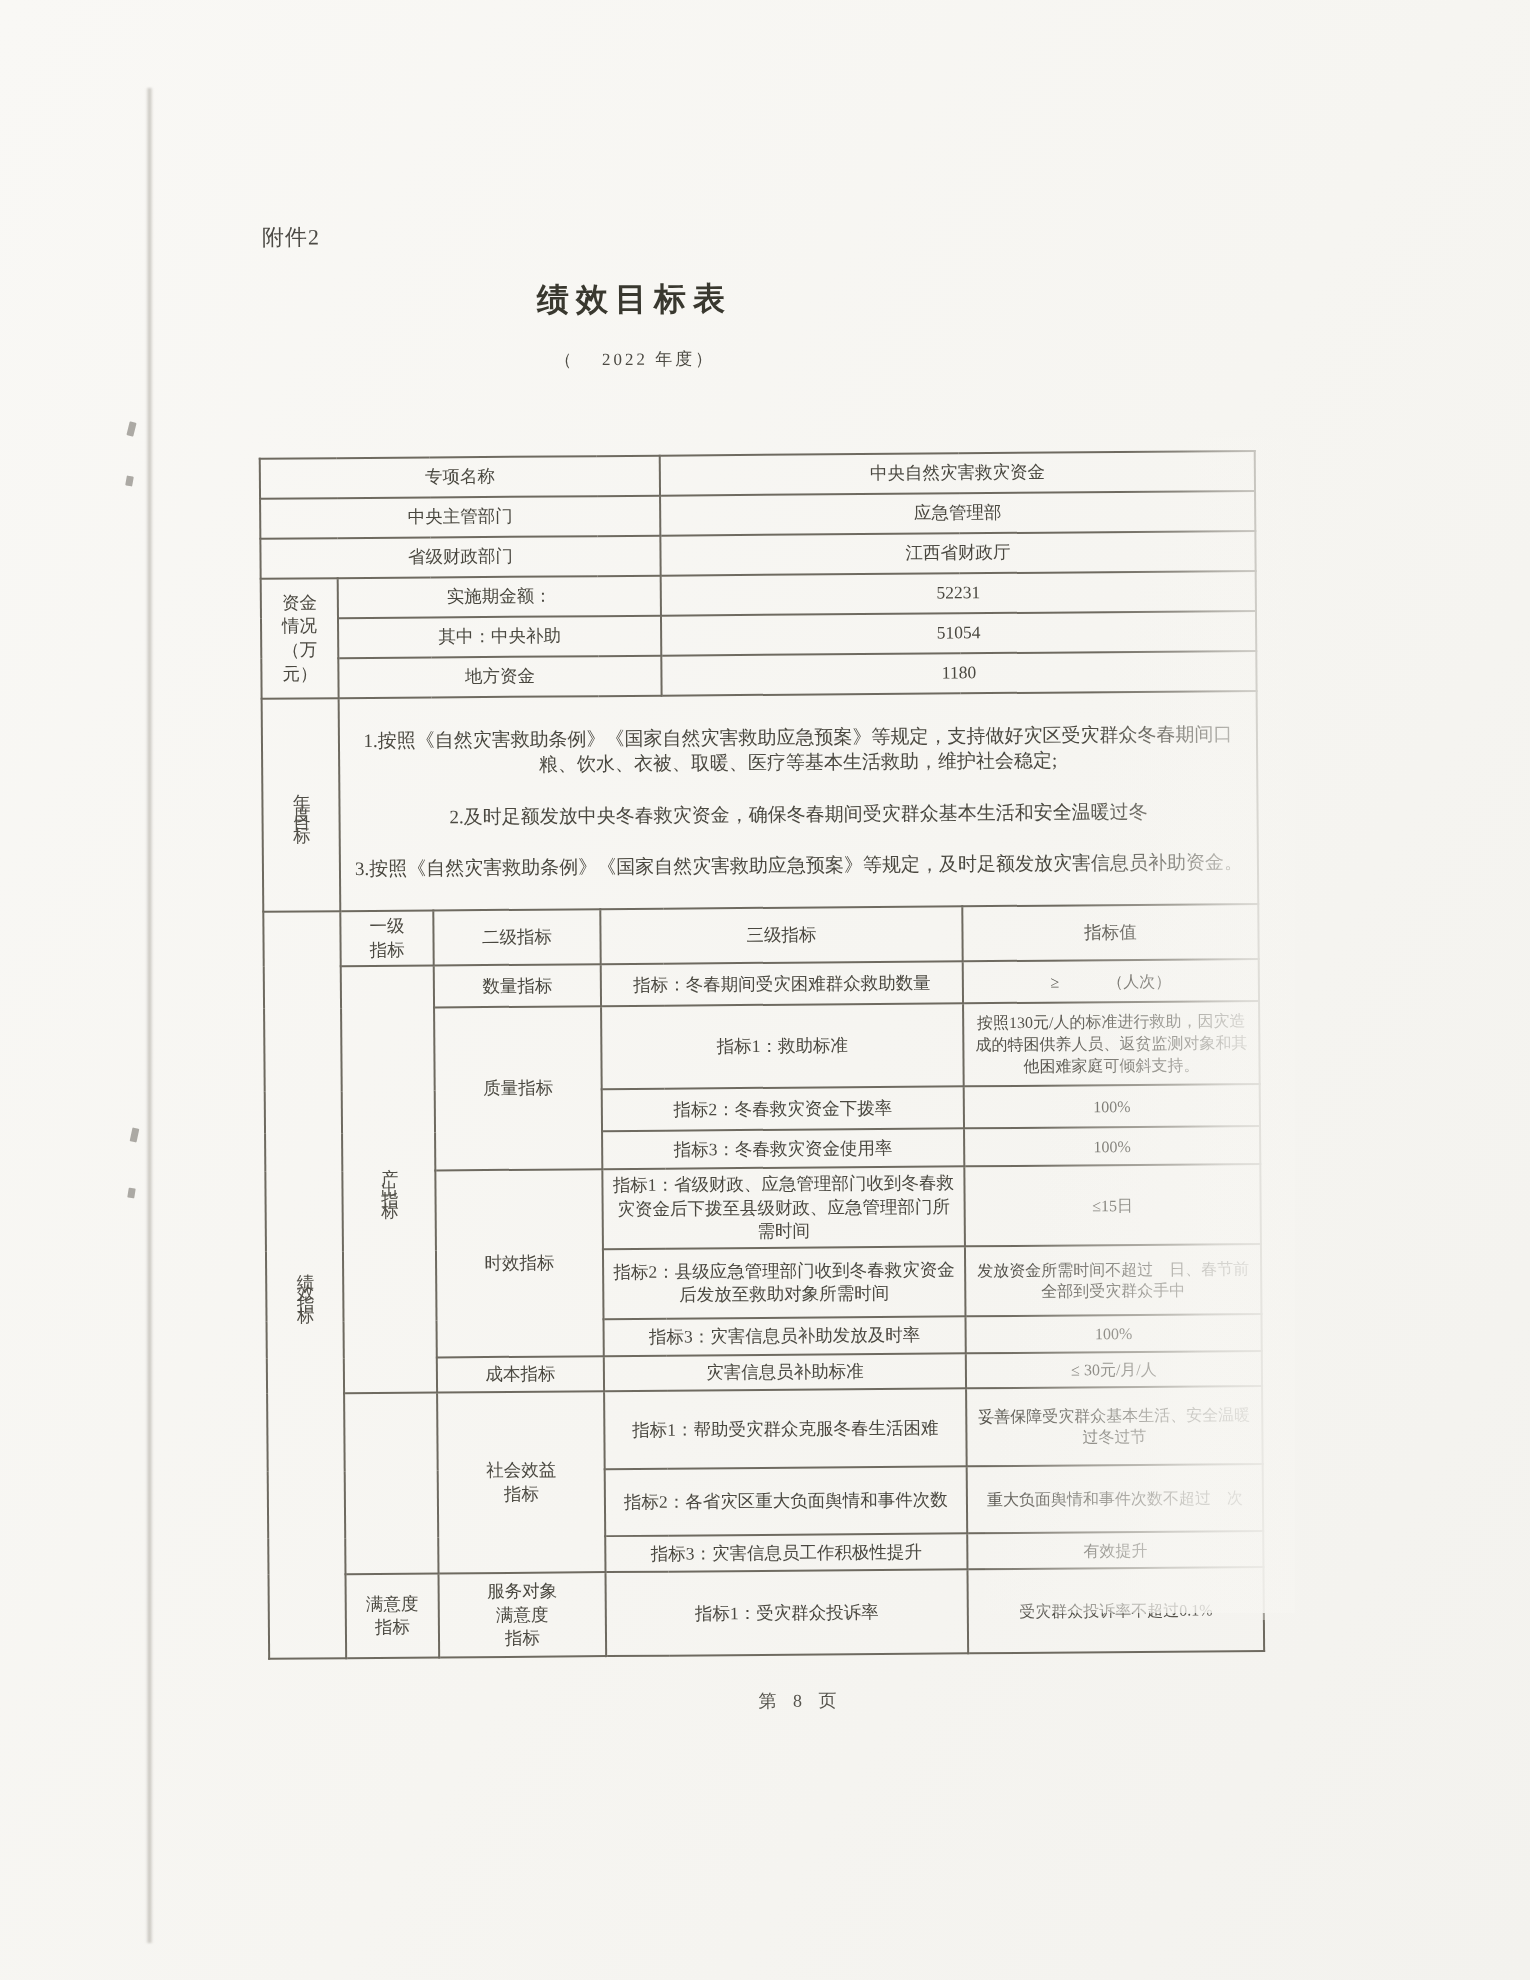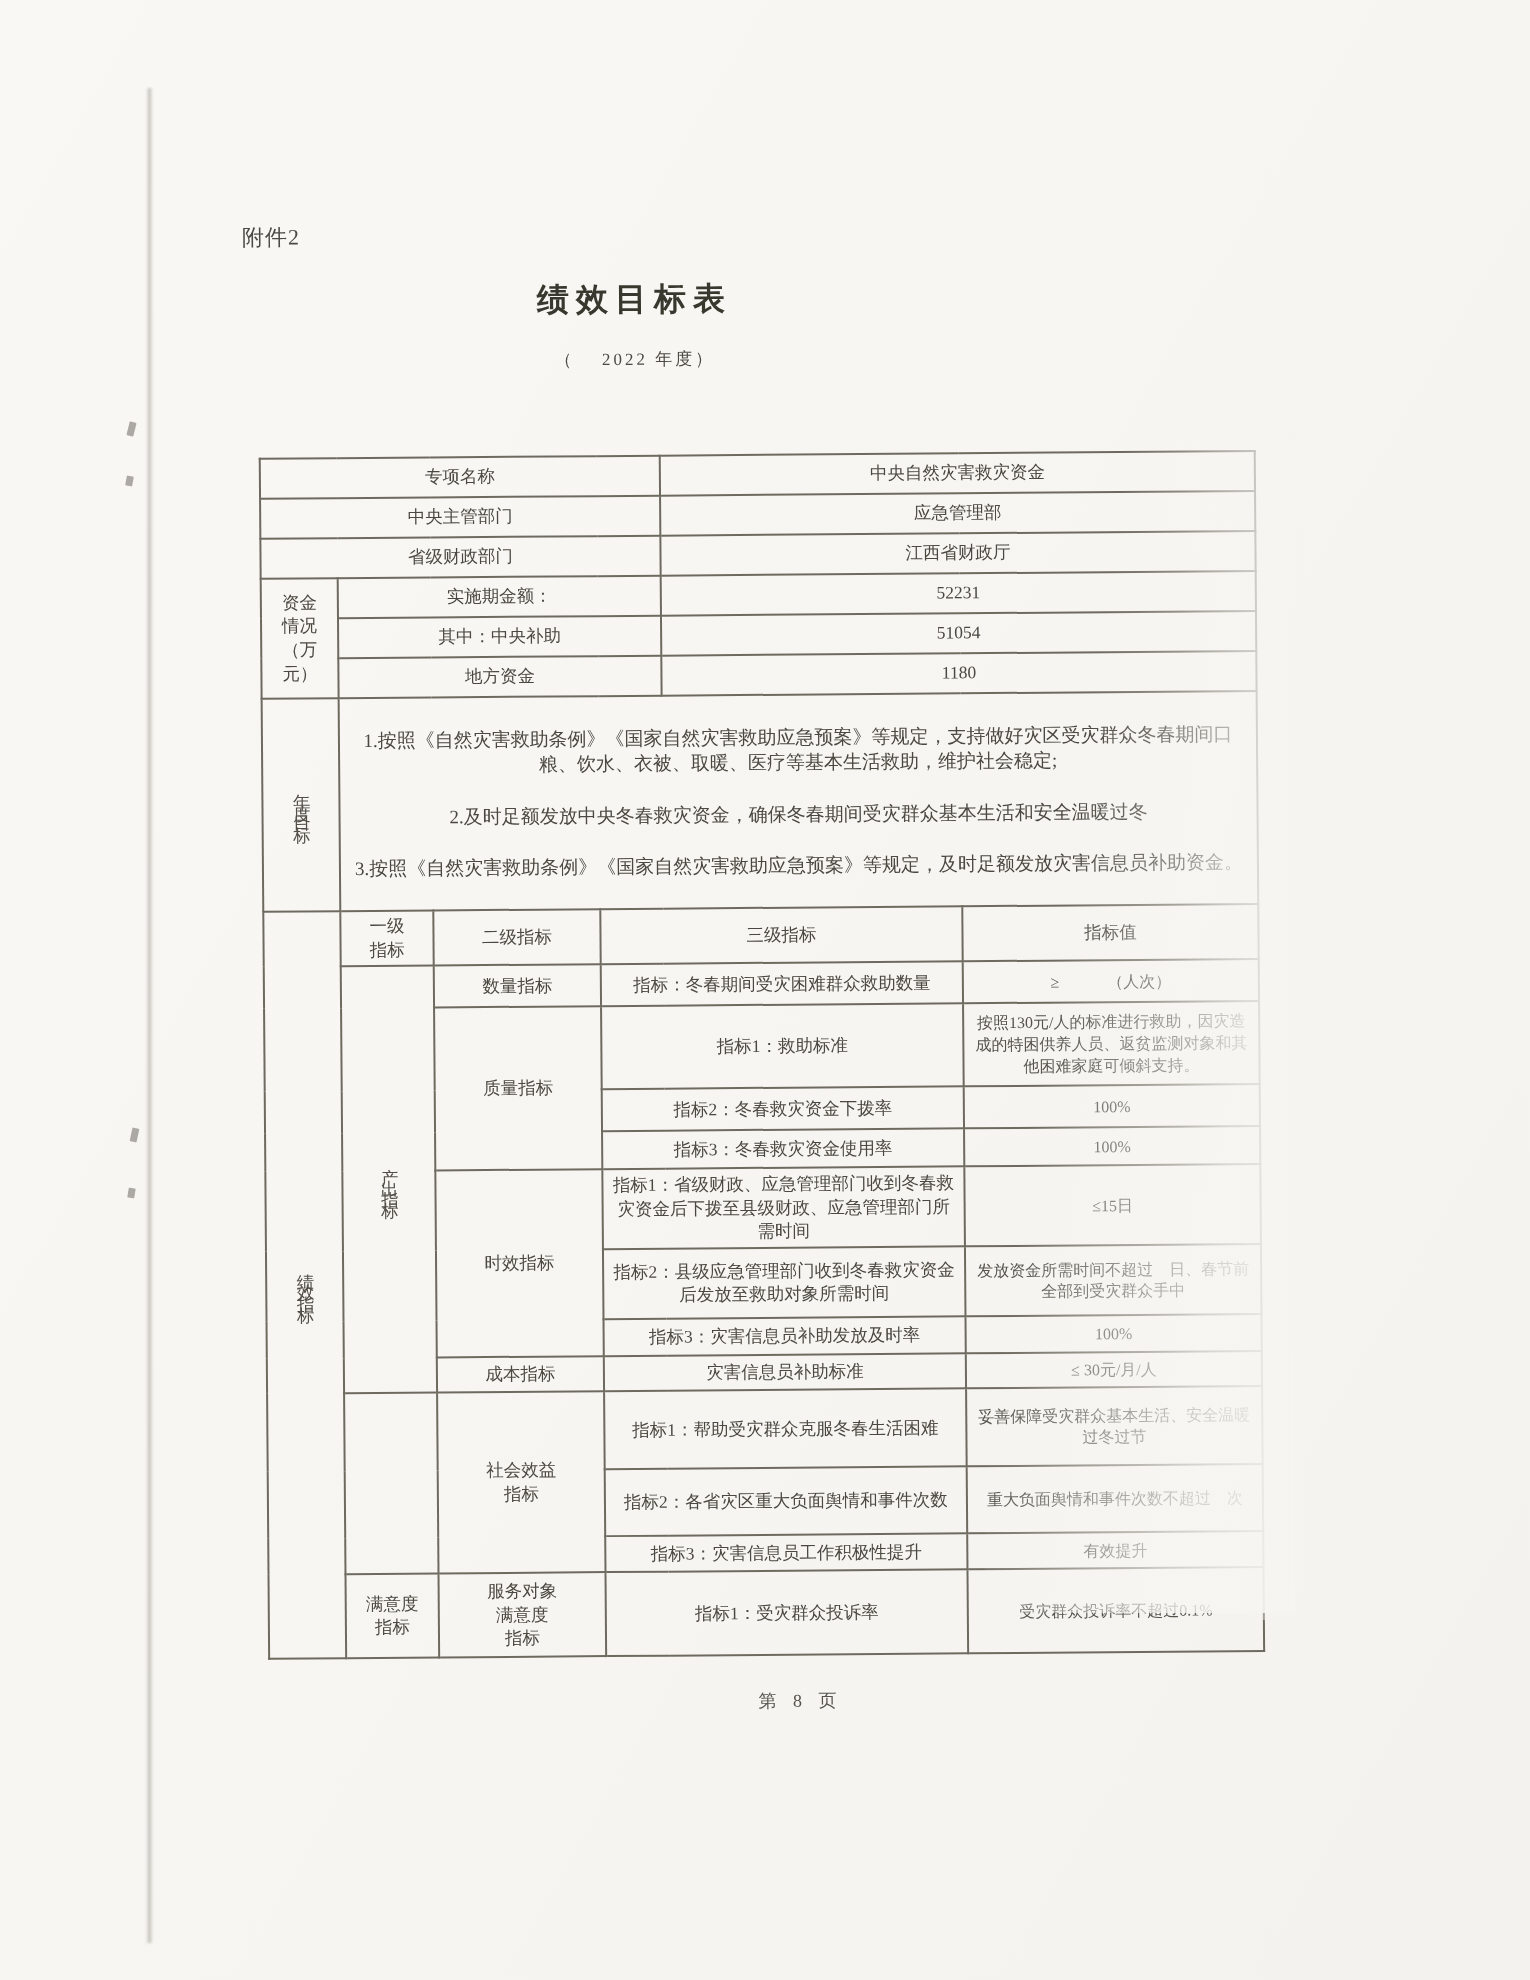--- a/index.html
+++ b/index.html
@@ -19,21 +19,21 @@
     position:absolute;left:146px;top:88px;width:7px;height:1855px;
     background:linear-gradient(to right,rgba(255,255,255,0),rgba(120,114,102,0.38),rgba(255,255,255,0));
     filter:blur(1px);
   }
   .mark{position:absolute;width:7px;height:14px;background:#6d6a62;opacity:.55;border-radius:1px;}
   .m1{left:128px;top:422px;transform:rotate(14deg);}
   .m2{left:126px;top:476px;transform:rotate(10deg);height:10px;}
   .m3{left:131px;top:1128px;transform:rotate(12deg);}
   .m4{left:128px;top:1188px;transform:rotate(9deg);height:10px;}
   .content{position:absolute;left:0;top:0;width:1530px;height:1980px;transform:rotate(-0.45deg);transform-origin:620px 1000px;}
-  .attachment{position:absolute;left:248px;top:220px;font-size:22px;letter-spacing:1px;color:#4c4a45;}
+  .attachment{position:absolute;left:268px;top:220px;font-size:22px;letter-spacing:1px;color:#4c4a45;}
   .title-wrap{position:absolute;left:340px;top:278px;width:600px;text-align:center;}
   .title-wrap h1{margin:0;font-size:32px;font-weight:bold;letter-spacing:7px;color:#39382f;font-family:"Liberation Sans","DejaVu Sans",sans-serif;}
   .year{margin-top:26px;font-size:17px;letter-spacing:3px;color:#4c4a43;}
   table.main{
     position:absolute;left:263px;top:455px;
     width:995px;table-layout:fixed;border-collapse:collapse;
     font-size:17.5px;color:#4a4840;
   }
   table.main td{
     border:2px solid #6e6a60;

